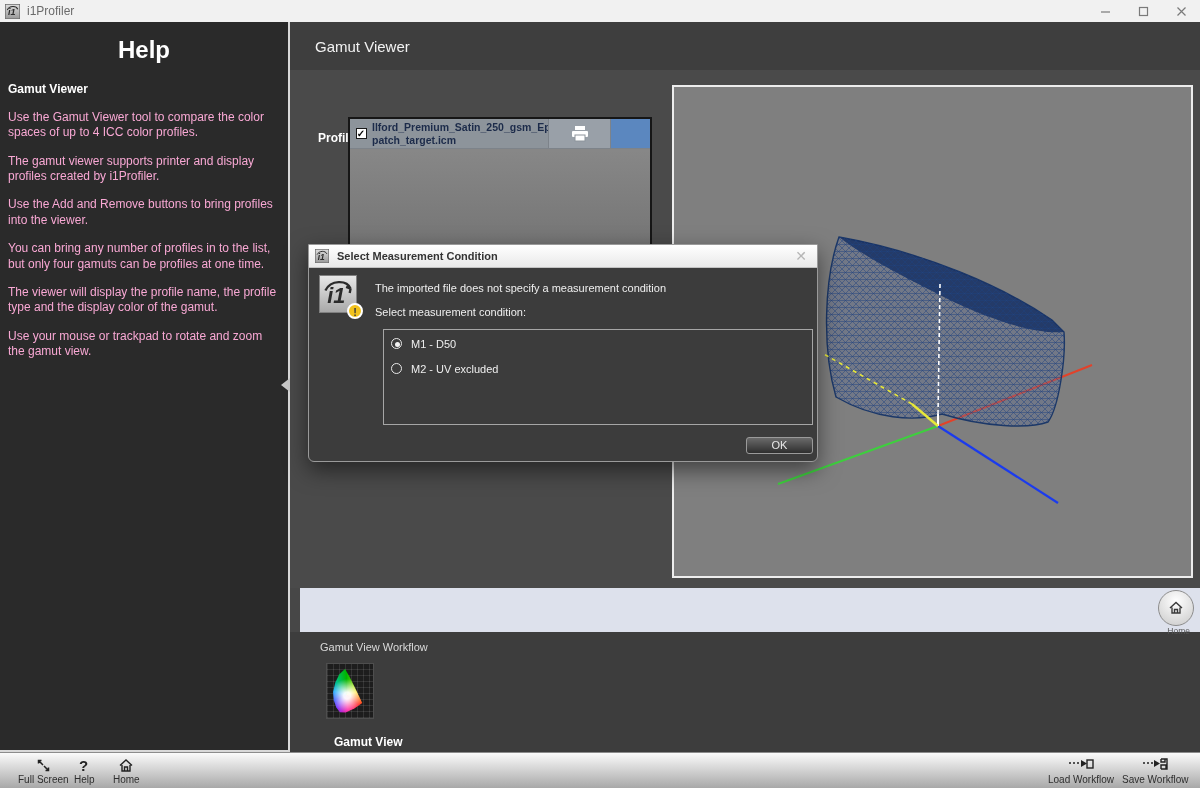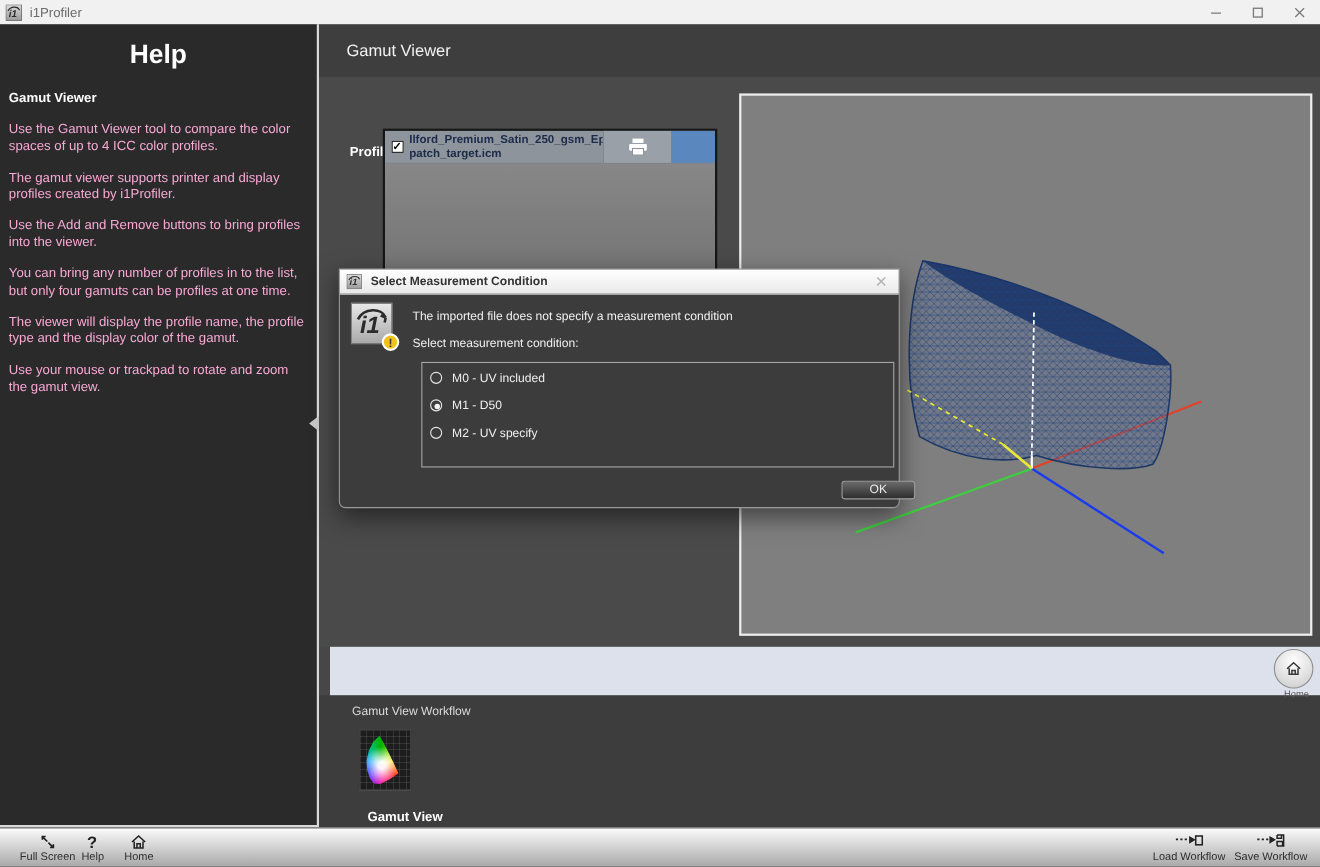--- a/index.html
+++ b/index.html
@@ -143,21 +143,21 @@
   .radio {
     width:11px; height:11px; border:1.5px solid #e8e8e8; border-radius:50%;
     position:relative; background:transparent; flex:none;
   }
   .radio.selected::after {
     content:""; position:absolute; left:2.5px; top:2.5px; width:5px; height:5px;
     border-radius:50%; background:#f2f2f2;
   }
   .radio-label { margin-left:9px; font-size:11px; color:#efefef; }
   .ok-btn {
-    position:absolute; left:456px; top:192px; width:67px; height:17px;
+    position:absolute; left:437px; top:192px; width:67px; height:17px;
     background:linear-gradient(#6a6a6a, #2e2e2e); border:1px solid #9a9a9a; border-radius:3px;
     color:#e8e8e8; font-size:11px; text-align:center; line-height:15px; cursor:pointer;
   }
 </style>
 </head>
 <body>
 
 <div class="titlebar">
   <svg class="appicon" viewBox="0 0 20 20">
     <defs>
@@ -344,27 +344,23 @@
       <path d="M3 8 C6 2 15 2 17 7 M17 7 L14.5 6 M17 7 L16.5 9.5" stroke="#2b2b2b" stroke-width="1.3" fill="none"></path>
     </svg>
     <div class="warn-badge">!</div>
   </div>
 
   <span class="dlg-message">The imported file does not specify a measurement condition</span>
   <span class="dlg-prompt">Select measurement condition:</span>
 
   <div class="dlg-group">
     <div class="radio-row">
-      <span class="radio"></span>
-      <span class="radio-label">M0 - UV included</span>
-    </div>
-    <div class="radio-row">
       <span class="radio selected"></span>
       <span class="radio-label">M1 - D50</span>
     </div>
     <div class="radio-row">
       <span class="radio"></span>
-      <span class="radio-label">M2 - UV specify</span>
+      <span class="radio-label">M2 - UV excluded</span>
     </div>
   </div>
 
   <div class="ok-btn">OK</div>
 </div>
 
 </body></html>

